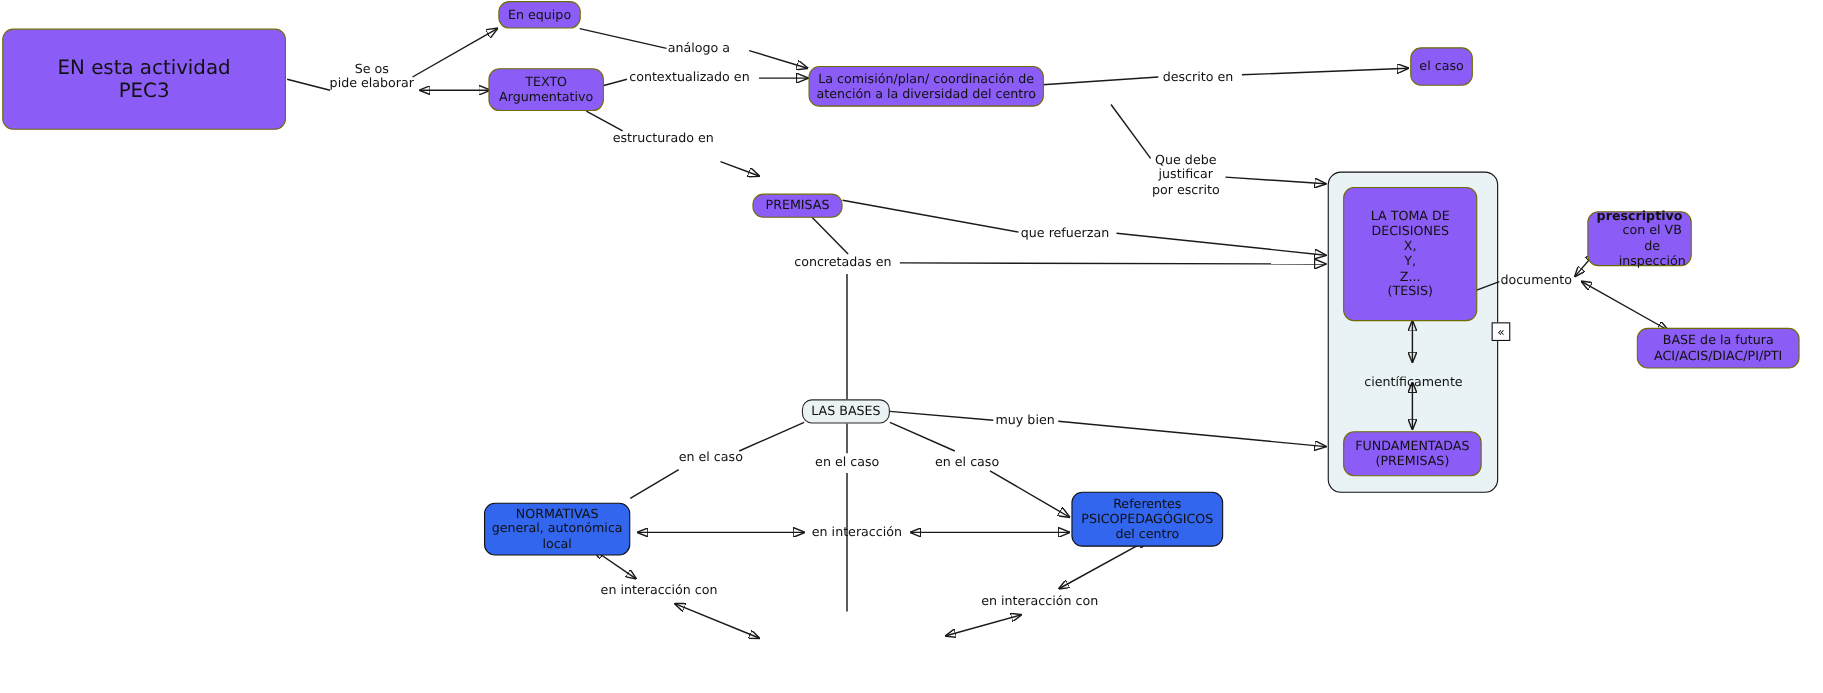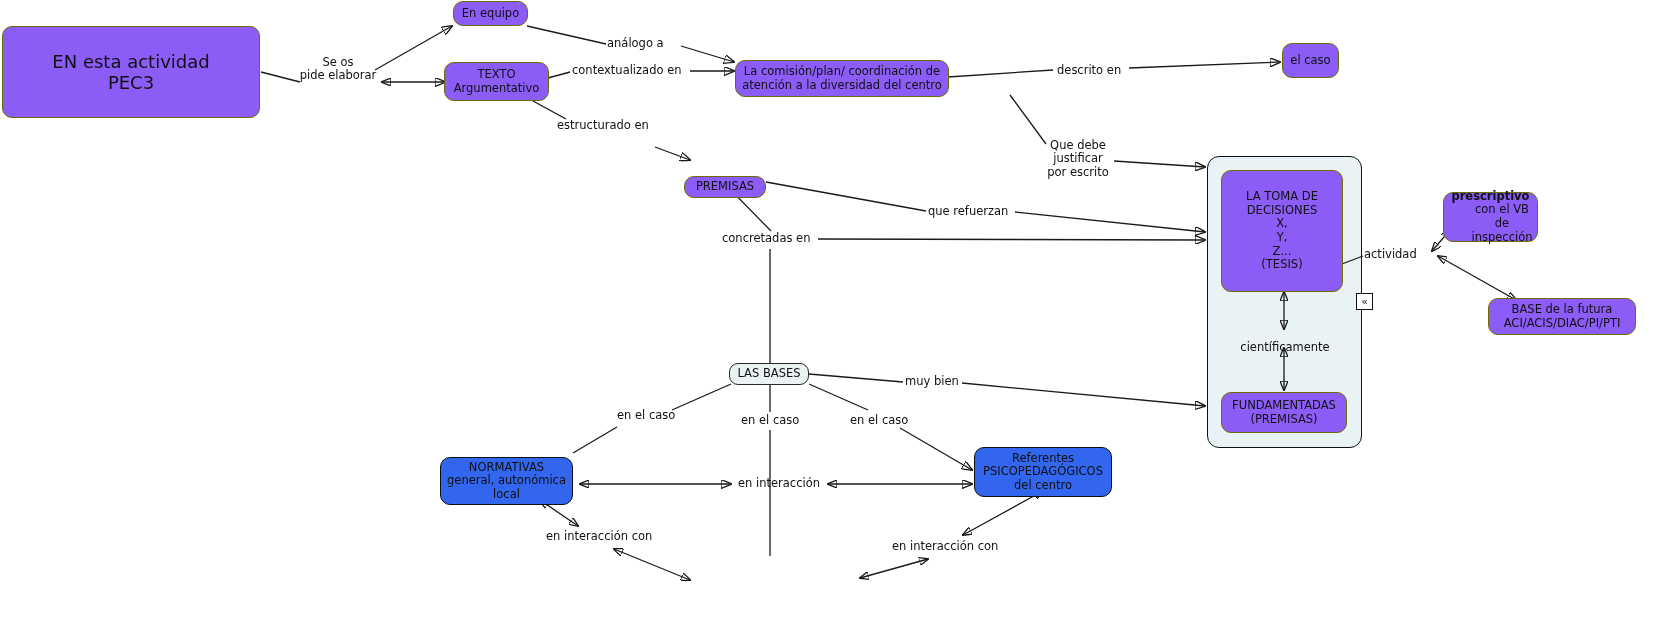--- a/index.html
+++ b/index.html
@@ -178,21 +178,21 @@
   <div class="lbl multi" style="left:1040px;top:139px;width:76px;font-size:11.5px;white-space:pre-line;text-align:center;">Que debe
 justificar
 por escrito</div>
 
   <div class="lbl" style="left:928px;top:205px;font-size:11.5px;text-align:right;">que refuerzan</div>
 
   <div class="lbl" style="left:722px;top:232px;font-size:11.5px;">concretadas en</div>
 
   <div class="lbl" style="left:1240px;top:341px;font-size:11.5px;width:90px;text-align:center;">científicamente</div>
 
-  <div class="lbl" style="left:1364px;top:248px;font-size:11.5px;">actividad</div>
+  <div class="lbl" style="left:1364px;top:248px;font-size:11.5px;">documento</div>
 
   <div class="lbl" style="left:905px;top:375px;font-size:11.5px;">muy bien</div>
 
   <div class="lbl" style="left:617px;top:409px;font-size:11.5px;">en el caso</div>
 
   <div class="lbl" style="left:741px;top:414px;font-size:11.5px;">en el caso</div>
 
   <div class="lbl" style="left:850px;top:414px;font-size:11.5px;">en el caso</div>
 
   <div class="lbl" style="left:738px;top:477px;font-size:11.5px;">en interacción</div>

